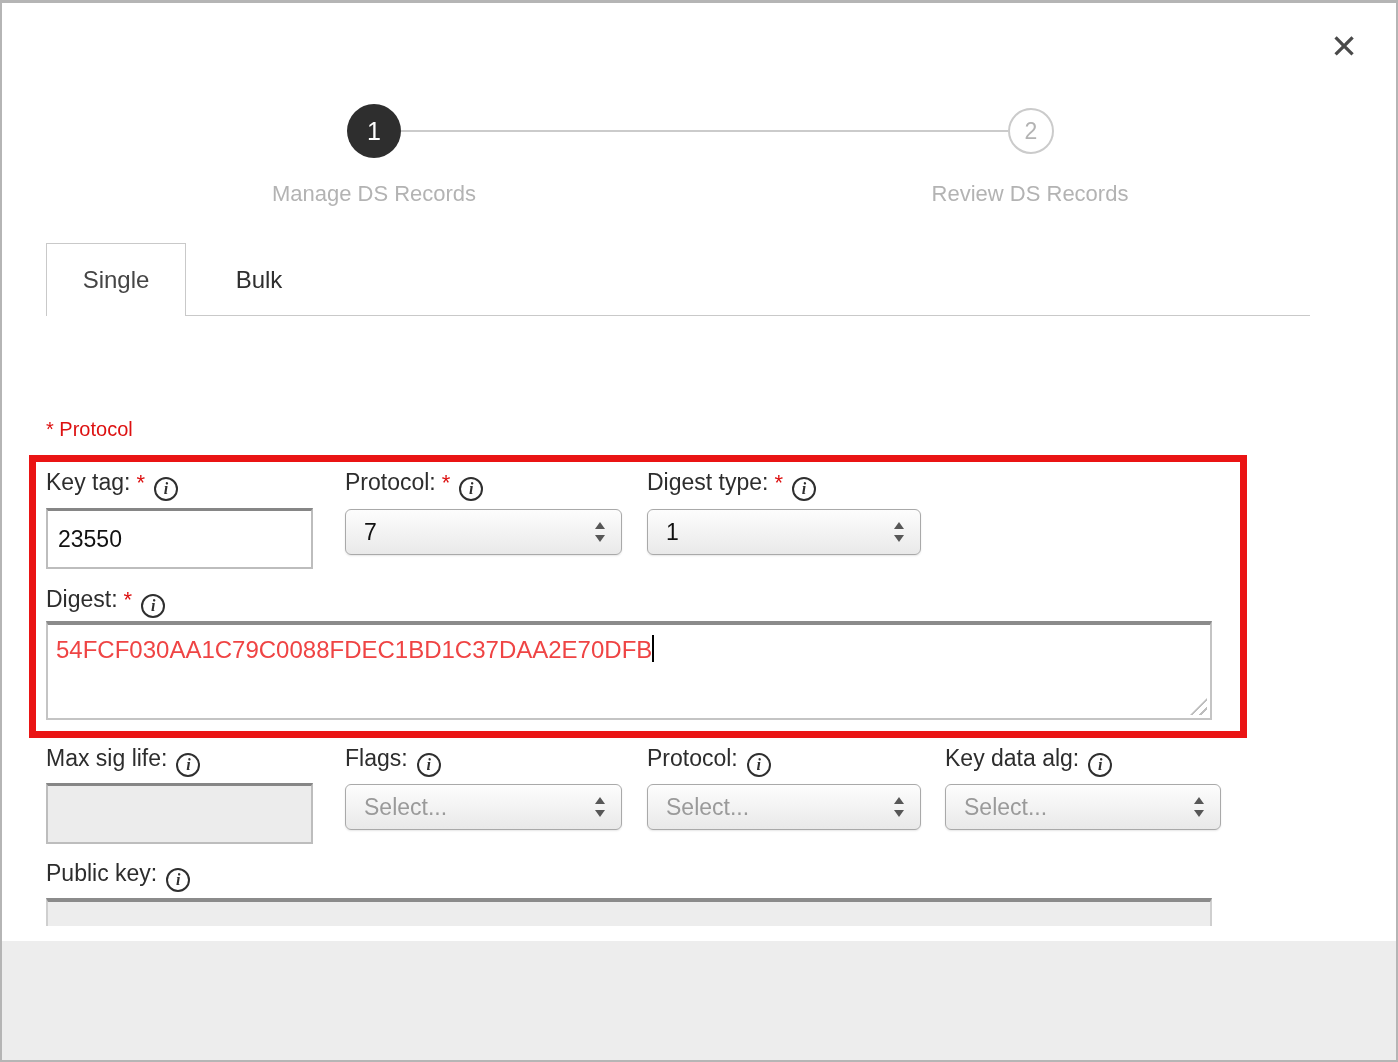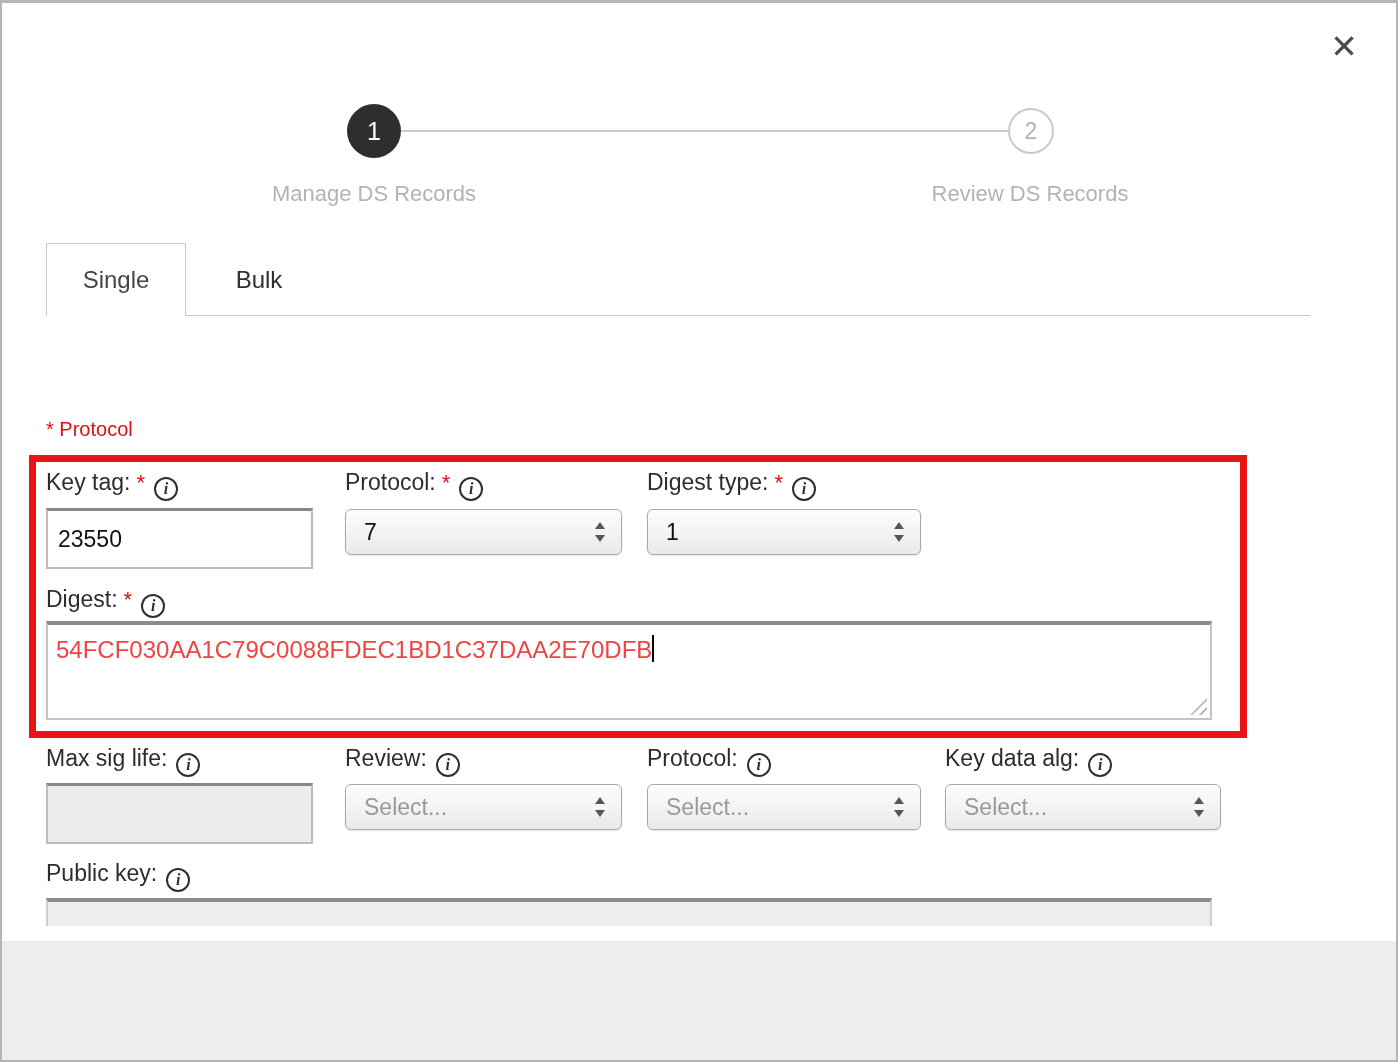--- a/index.html
+++ b/index.html
@@ -172,21 +172,21 @@
     <span>54FCF030AA1C79C0088FDEC1BD1C37DAA2E70DFB</span><span class="caret"></span>
     <span class="resize-handle"></span>
   </div>
 
   <div class="highlight-box"></div>
 
   <div class="f-label" style="left:44px; top:742px;">
     <span>Max sig life:</span><span class="info-icon">i</span>
   </div>
   <div class="f-label" style="left:343px; top:742px;">
-    <span>Review:</span><span class="info-icon">i</span>
+    <span>Flags:</span><span class="info-icon">i</span>
   </div>
   <div class="f-label" style="left:645px; top:742px;">
     <span>Protocol:</span><span class="info-icon">i</span>
   </div>
   <div class="f-label" style="left:943px; top:742px;">
     <span>Key data alg:</span><span class="info-icon">i</span>
   </div>
 
   <input class="text-input disabled" style="left: 44px; top: 780px; width: 267px;" disabled="">
   <div class="select-box" style="left:343px; top:781px; width:277px;">

